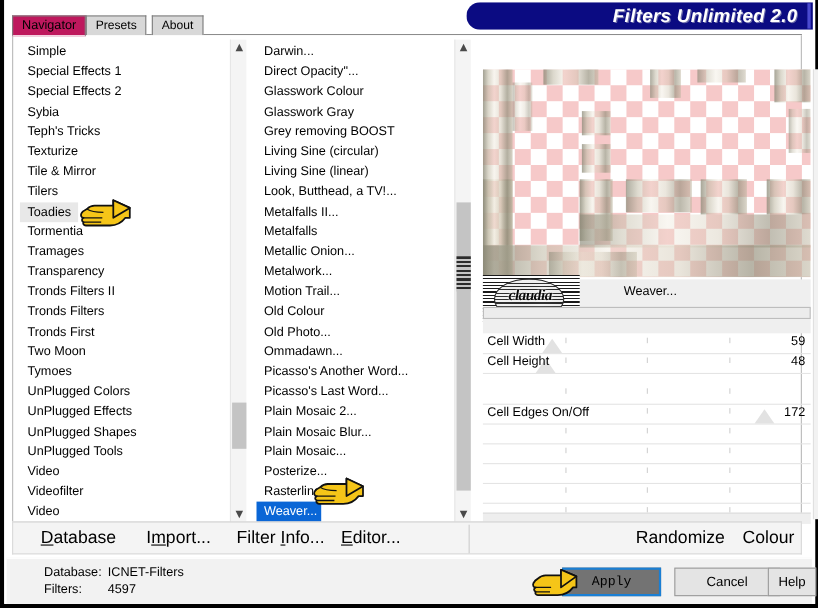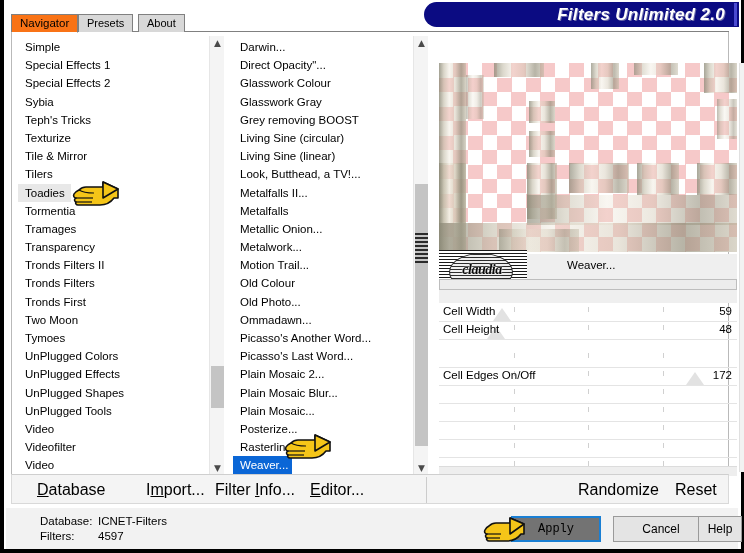--- a/index.html
+++ b/index.html
@@ -94,21 +94,21 @@
     padding: 0 8px;
     font-size: 11px;
     background: #d8d8d8;
     border: 1px solid #808080;
     border-bottom: none;
     box-sizing: border-box;
     color: #000;
     white-space: nowrap;
   }
   .tab.active {
-    background: #f97316;
+    background: #be185d;
     height: 19px;
     top: 0;
     z-index: 3;
     border-bottom: 1px solid #ffffff;
     font-size: 11.5px;
   }
 
   
   #content {
     position: absolute;
@@ -598,25 +598,25 @@
         </div>
       <div id="sliders-bottombar"></div>
 
       <div id="right-scroll"></div>
     </div>
   </div>
 
   <div id="cmdbar">
     <div class="divider"></div>
     <div class="cmd" style="left:25px;"><u>D</u>atabase</div>
-    <div class="cmd" style="left:134px;">I<u>m</u>port...</div>
+    <div class="cmd" style="left:121px;">I<u>m</u>port...</div>
     <div class="cmd" style="left:203px;">Filter <u>I</u>nfo...</div>
     <div class="cmd" style="left:298px;"><u>E</u>ditor...</div>
     <div class="cmd" style="left:566px;">Randomize</div>
-    <div class="cmd" style="left:663px;">Reset</div>
+    <div class="cmd" style="left:663px;">Colour</div>
   </div>
 
   <div id="statusbar">
     <div class="line1">
       <span class="k">Database:</span><span>ICNET-Filters</span>
     </div>
     <div class="line2">
       <span class="k">Filters:</span><span>4597</span>
     </div>
 

